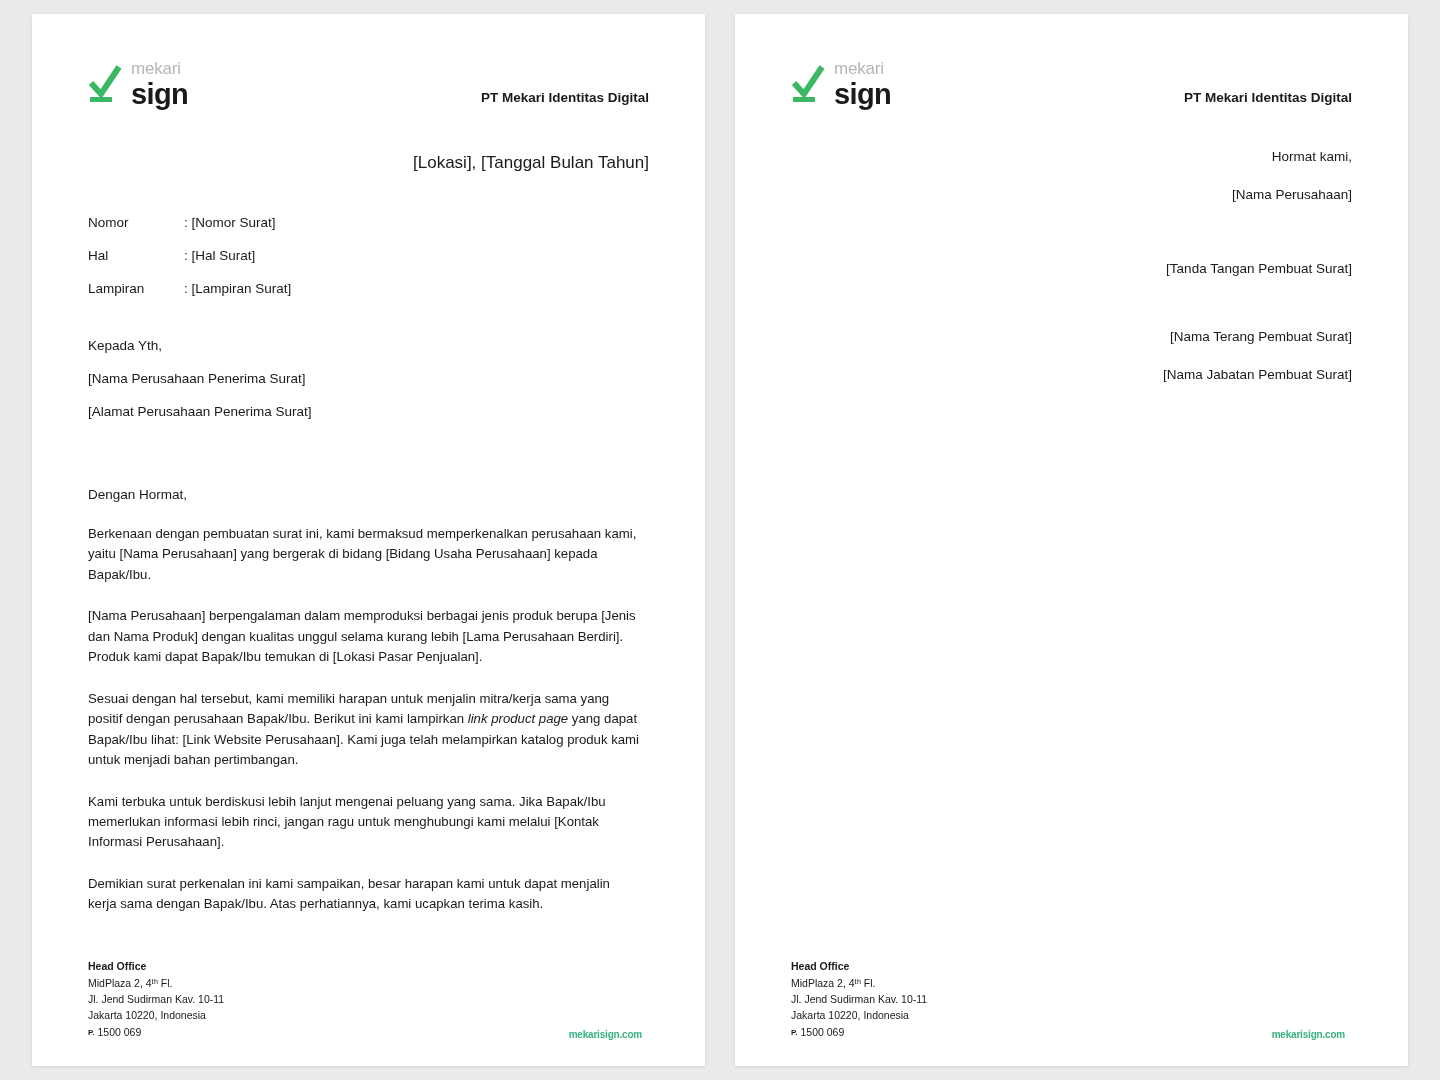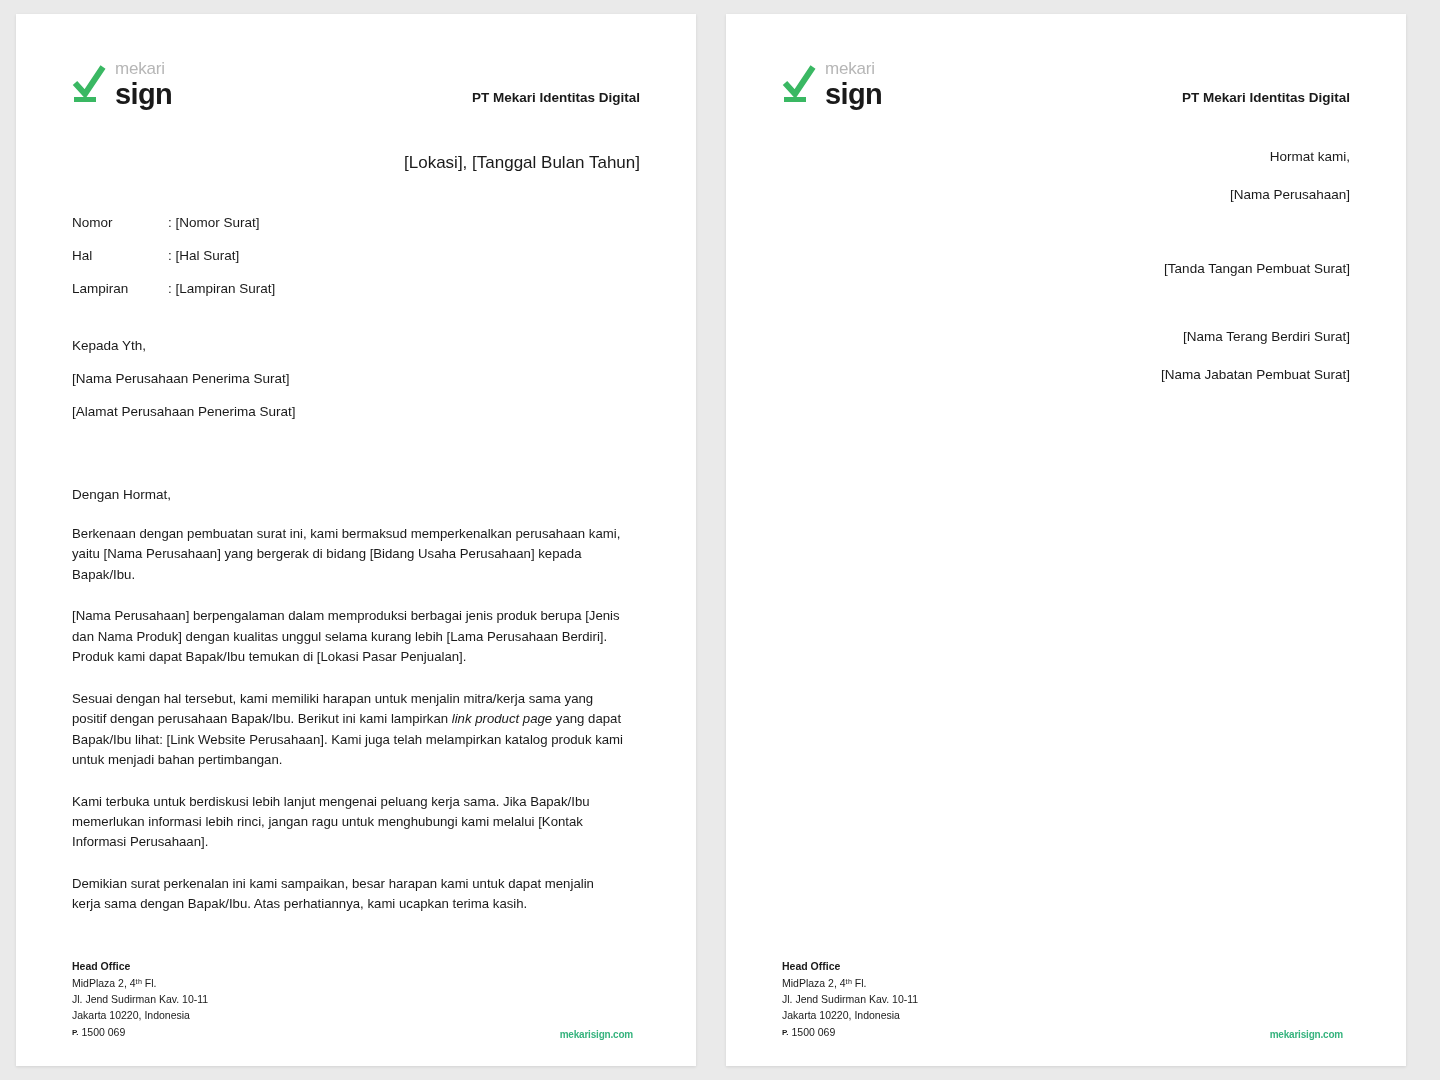--- a/index.html
+++ b/index.html
@@ -9,21 +9,21 @@
     width: 1440px;
     height: 1080px;
     background: #eaeaea;
     font-family: "Liberation Sans", sans-serif;
   }
   .workspace {
     width: 1440px;
     height: 1080px;
     display: flex;
     gap: 30px;
-    padding: 14px 16px;
+    padding: 14px 32px;
     background: #eaeaea;
   }
   .page {
     width: 680px;
     height: 1052px;
     background: #ffffff;
     position: relative;
     box-shadow: 0 1px 3px rgba(0,0,0,0.10);
     padding: 46px 56px 0 56px;
   }
@@ -202,21 +202,21 @@
       <div class="recipient-line">Kepada Yth,</div>
       <div class="recipient-line">[Nama Perusahaan Penerima Surat]</div>
       <div class="recipient-line">[Alamat Perusahaan Penerima Surat]</div>
     </div>
 
     <div class="salutation">Dengan Hormat,</div>
 
     <p class="para">Berkenaan dengan pembuatan surat ini, kami bermaksud memperkenalkan perusahaan kami, yaitu [Nama Perusahaan] yang bergerak di bidang [Bidang Usaha Perusahaan] kepada Bapak/Ibu.</p>
     <p class="para">[Nama Perusahaan] berpengalaman dalam memproduksi berbagai jenis produk berupa [Jenis dan Nama Produk] dengan kualitas unggul selama kurang lebih [Lama Perusahaan Berdiri]. Produk kami dapat Bapak/Ibu temukan di [Lokasi Pasar Penjualan].</p>
     <p class="para"><span>Sesuai dengan hal tersebut, kami memiliki harapan untuk menjalin mitra/kerja sama yang positif dengan perusahaan Bapak/Ibu. Berikut ini kami lampirkan </span><em>link product page</em><span> yang dapat Bapak/Ibu lihat: [Link Website Perusahaan]. Kami juga telah melampirkan katalog produk kami untuk menjadi bahan pertimbangan.</span></p>
-    <p class="para">Kami terbuka untuk berdiskusi lebih lanjut mengenai peluang kerja sama. Jika Bapak/Ibu memerlukan informasi lebih rinci, jangan ragu untuk menghubungi kami melalui [Kontak Informasi Perusahaan].</p>
+    <p class="para">Kami terbuka untuk berdiskusi lebih lanjut mengenai peluang yang sama. Jika Bapak/Ibu memerlukan informasi lebih rinci, jangan ragu untuk menghubungi kami melalui [Kontak Informasi Perusahaan].</p>
     <p class="para">Demikian surat perkenalan ini kami sampaikan, besar harapan kami untuk dapat menjalin kerja sama dengan Bapak/Ibu. Atas perhatiannya, kami ucapkan terima kasih.</p>
 
     <div class="page-footer">
       <div class="footer-address">
         <div class="footer-title">Head Office</div>
         <div>MidPlaza 2, 4ᵗʰ Fl.</div>
         <div>Jl. Jend Sudirman Kav. 10-11</div>
         <div>Jakarta 10220, Indonesia</div>
         <div><span class="footer-phone-label">P.</span> <span>1500 069</span></div>
       </div>
@@ -241,21 +241,21 @@
       </div>
       <div class="company-name">PT Mekari Identitas Digital</div>
     </div>
 
     <div class="closing-block">
       <div class="closing-line">Hormat kami,</div>
       <div class="closing-line">[Nama Perusahaan]</div>
       <div class="closing-gap-lg"></div>
       <div class="closing-line">[Tanda Tangan Pembuat Surat]</div>
       <div class="closing-gap-md"></div>
-      <div class="closing-line">[Nama Terang Berdiri Surat]</div>
+      <div class="closing-line">[Nama Terang Pembuat Surat]</div>
       <div class="closing-line">[Nama Jabatan Pembuat Surat]</div>
     </div>
 
     <div class="page-footer">
       <div class="footer-address">
         <div class="footer-title">Head Office</div>
         <div>MidPlaza 2, 4ᵗʰ Fl.</div>
         <div>Jl. Jend Sudirman Kav. 10-11</div>
         <div>Jakarta 10220, Indonesia</div>
         <div><span class="footer-phone-label">P.</span> <span>1500 069</span></div>

